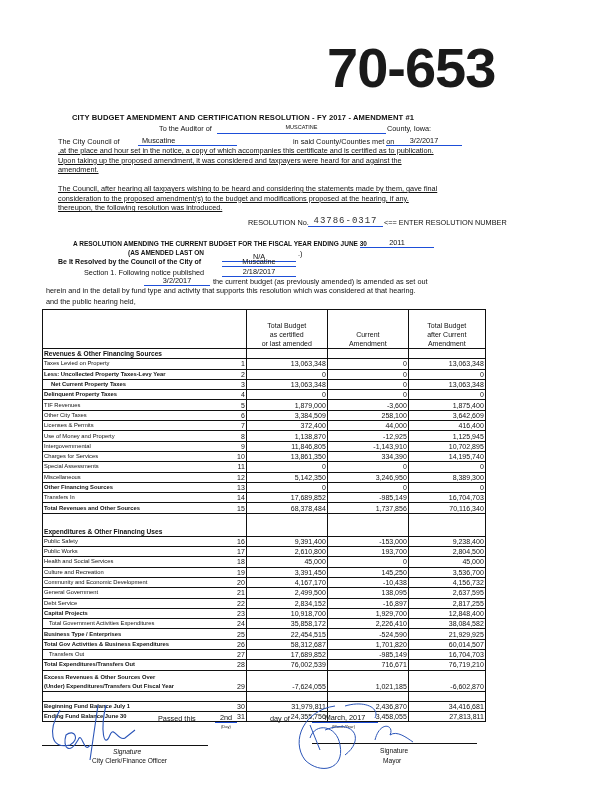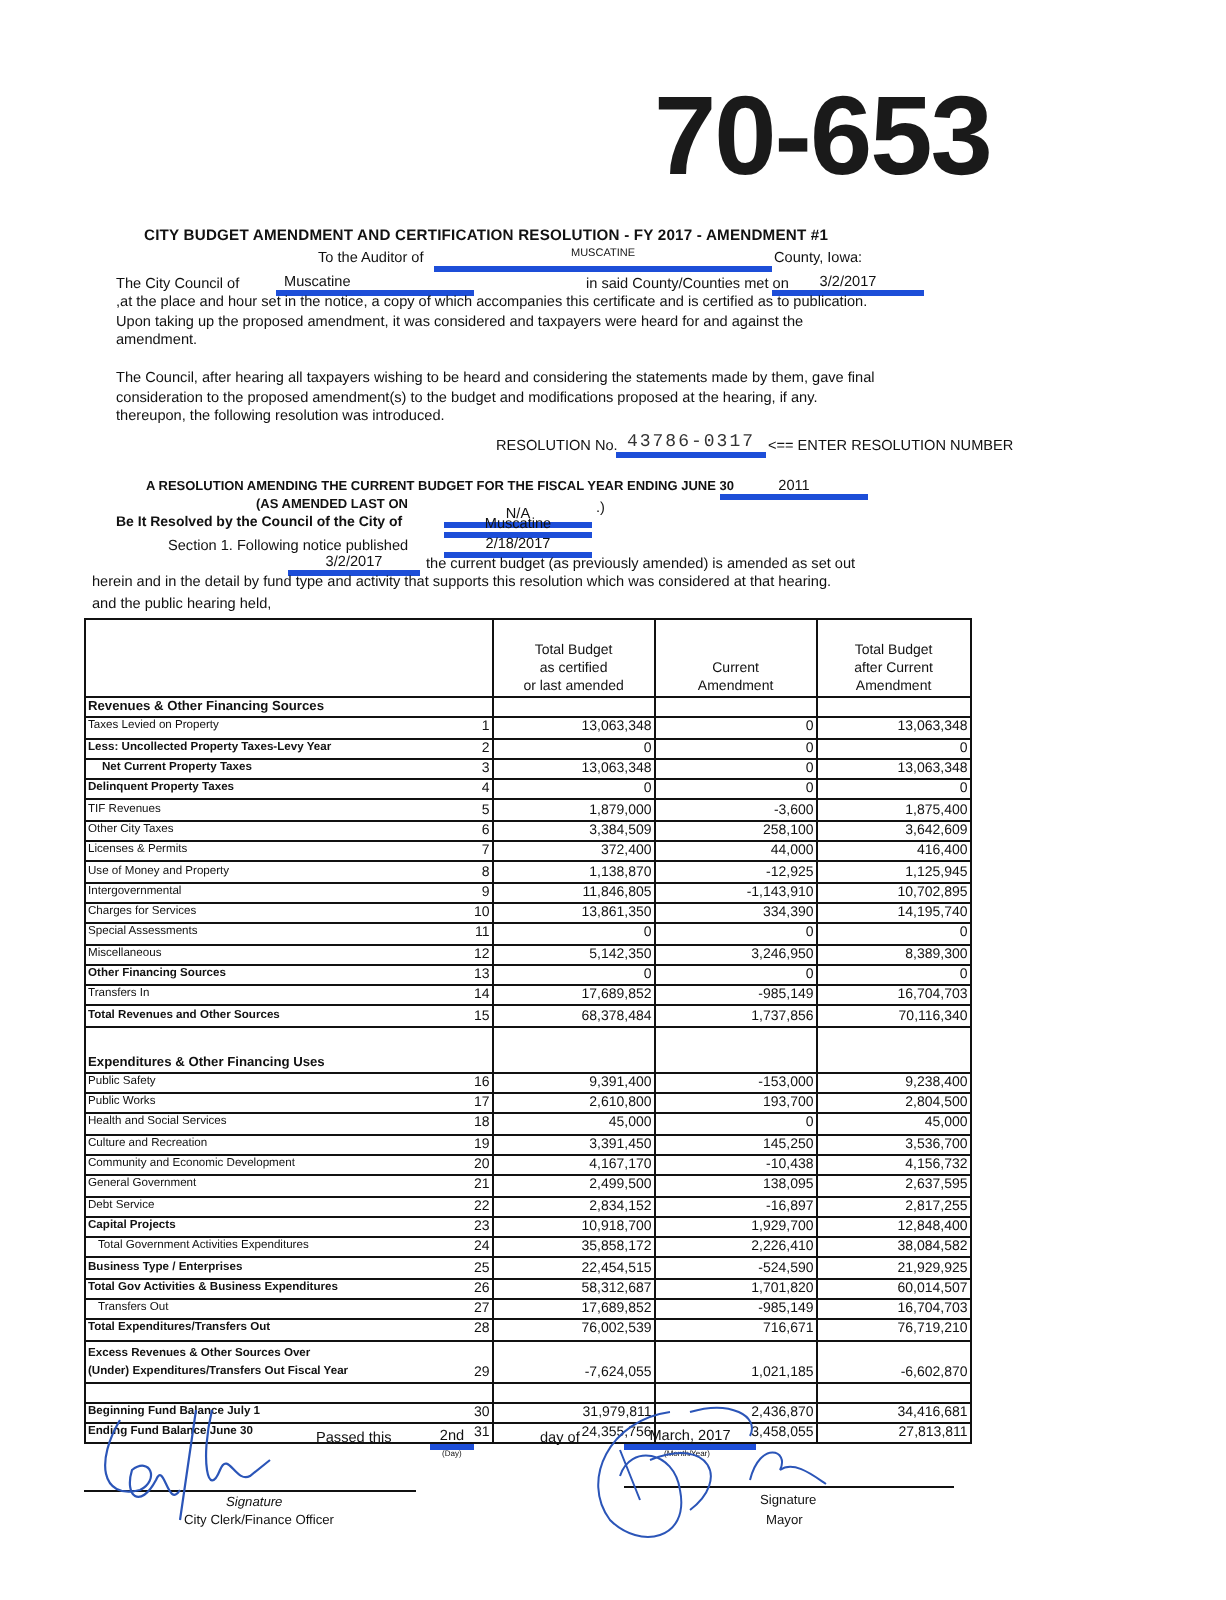--- a/index.html
+++ b/index.html
@@ -2,22 +2,22 @@
 <html><head>
 <meta charset="utf-8">
 <style>
   html, body { margin:0; padding:0; background:#fff; }
   body { width:613px; height:800px; position:relative; overflow:hidden;
          font-family:"Liberation Sans", sans-serif; color:#111; }
   .abs { position:absolute; }
   .big-no { left:327px; top:40px; font-size:56px; font-weight:bold; letter-spacing:-1px; color:#1a1a1a; line-height:1; }
   .title { left:72px; top:113px; font-size:7.6px; font-weight:bold; letter-spacing:0.1px; }
   .t7 { font-size:7.3px; }
-  .line { border-bottom:3px solid #1d4ed8; text-align:center; }
-  .para { font-size:7.3px; line-height:9.6px; }
+  .line { border-bottom:1px solid #1d4ed8; text-align:center; }
+  .para { font-size:7.3px; line-height:9.6px;text-decoration:underline; }
   .bold { font-weight:bold; }
 
   table.budget { position:absolute; left:42px; top:309px; border-collapse:collapse; font-size:5.8px; }
   table.budget td { border:1px solid #111; padding:0 1px; height:9.3px; line-height:9px; white-space:nowrap; }
   table.budget td.lbl { width:184px; border-right:none; }
   table.budget td.num { width:7px; text-align:right; border-left:none; font-size:7px; }
   table.budget td.v { width:78px; text-align:right; font-size:7px; }
   table.budget td.v2 { width:74px; }
   table.budget tr.hdr td { height:38px; text-align:center; font-size:7px; line-height:9px; vertical-align:bottom; }
   table.budget tr.sec td.lbl { font-weight:bold; font-size:6.6px; }

